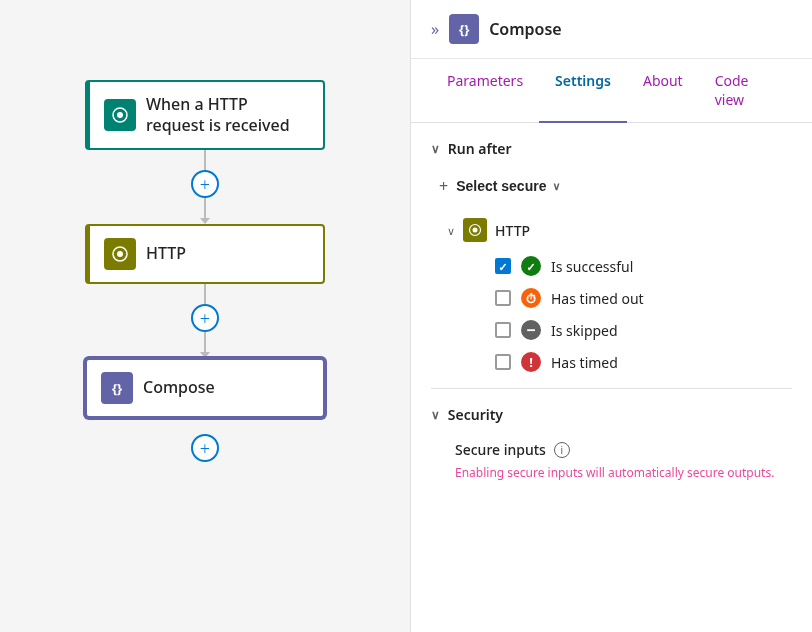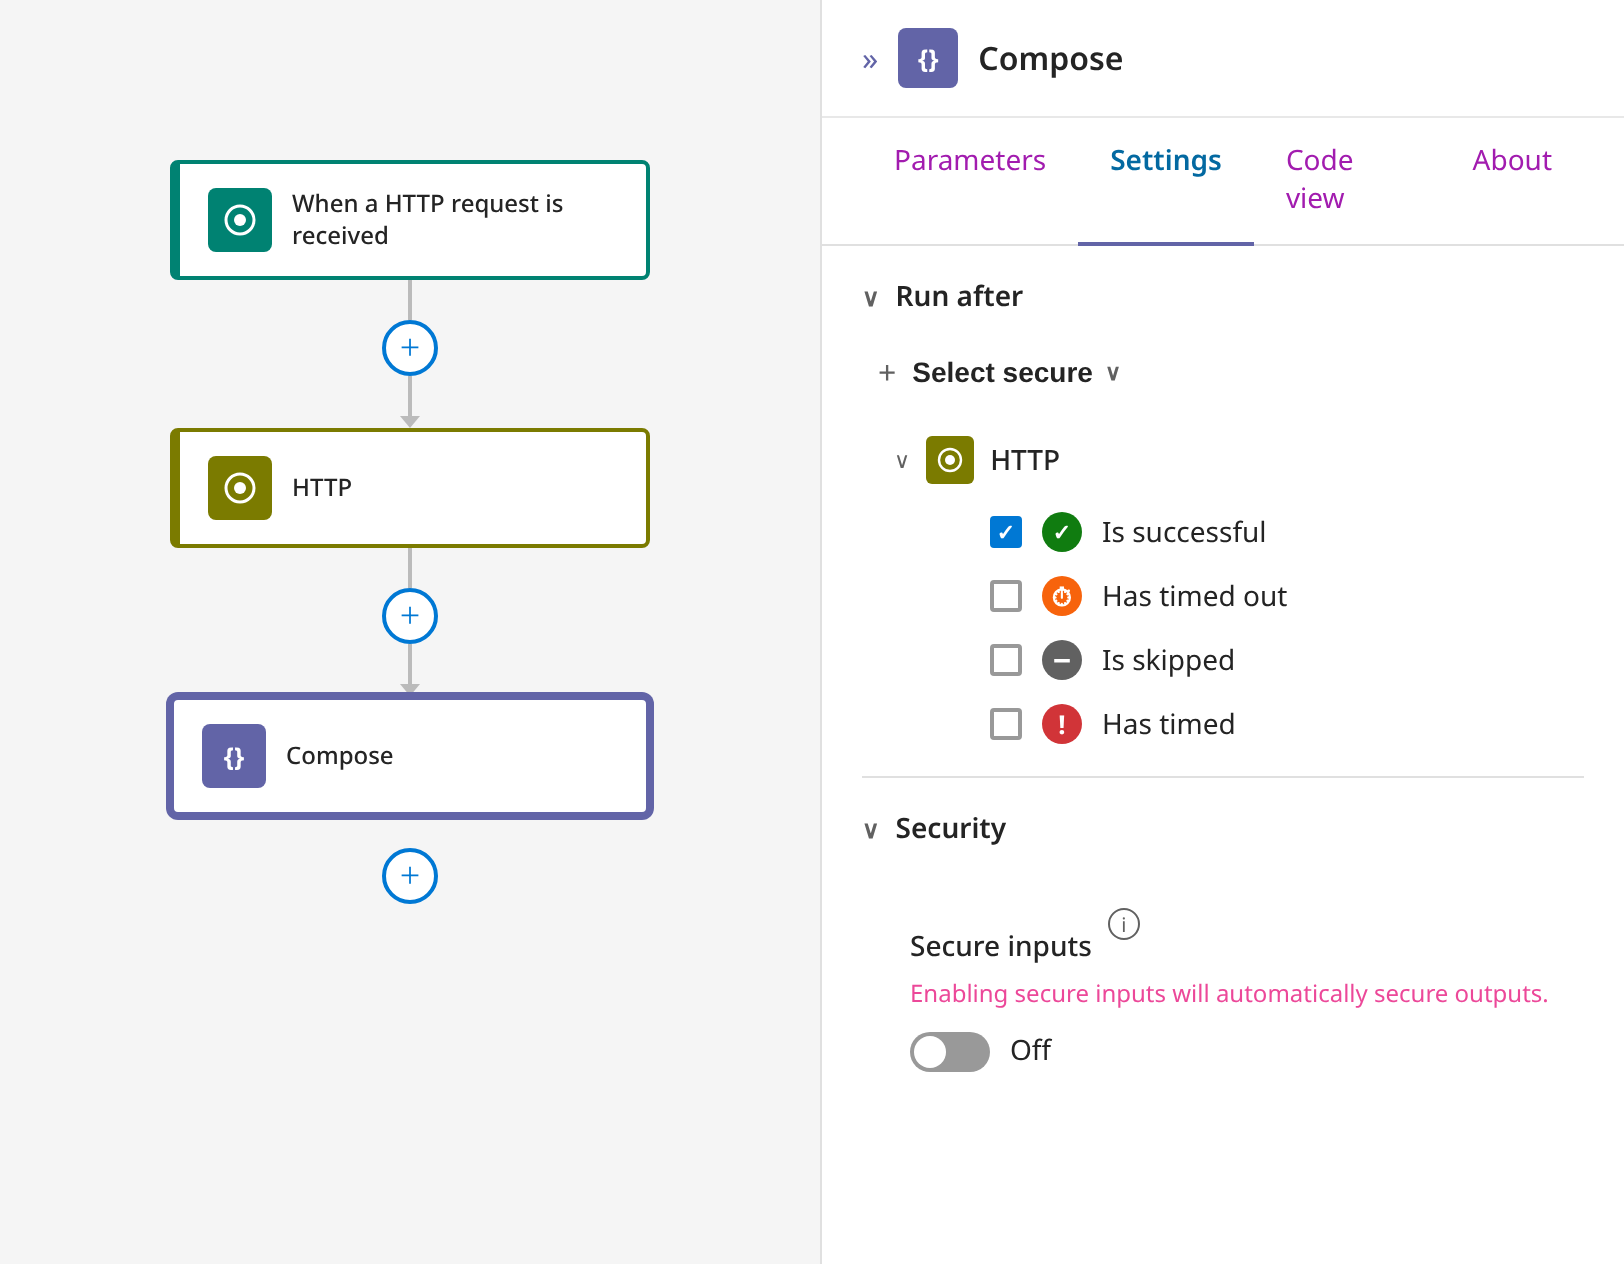--- a/index.html
+++ b/index.html
@@ -70,21 +70,21 @@
       flex-shrink: 0;
       font-size: 16px;
       color: #fff;
     }
 
     .node-icon.teal { background: #008272; }
     .node-icon.olive { background: #7b7b00; }
     .node-icon.purple { background: #6264a7; }
 
     .node-label {
-      font-size: 12px;
+      font-size: 16px;
       font-weight: 500;
       color: #242424;
       line-height: 1.3;
     }
 
     .connector-line {
       width: 2px;
       height: 20px;
       background: #bbb;
     }
@@ -376,21 +376,20 @@
       display: flex;
       align-items: center;
       gap: 8px;
       margin-bottom: 6px;
     }
 
     .security-label {
       font-size: 14px;
       font-weight: 500;
       color: #242424;
-      margin-top: 24px;
     }
 
     .info-icon {
       width: 16px;
       height: 16px;
       border-radius: 50%;
       border: 1.5px solid #616161;
       display: flex;
       align-items: center;
       justify-content: center;
@@ -500,24 +499,24 @@
   </div>
 
   <div class="tabs-bar">
     <div class="tab">
       <span>Parameters</span>
     </div>
     <div class="tab active">
       <span>Settings</span>
     </div>
     <div class="tab">
+      <span>About</span>
+    </div>
+    <div class="tab">
       <span>Code view</span>
-    </div>
-    <div class="tab">
-      <span>About</span>
     </div>
   </div>
 
   <div class="details-content">
 
     <div class="section-header">
       <span class="chevron-icon">∨</span>
       <span>Run after</span>
     </div>
 
@@ -577,23 +576,17 @@
         <span class="chevron-icon">∨</span>
         <span>Security</span>
       </div>
 
       <div style="padding-left: 24px;">
         <div class="security-label-row">
           <span class="security-label">Secure inputs</span>
           <div class="info-icon">i</div>
         </div>
         <p class="security-desc">Enabling secure inputs will automatically secure outputs.</p>
-        <div class="toggle-row">
-          <div class="toggle">
-            <div class="toggle-knob"></div>
-          </div>
-          <span class="toggle-label">Off</span>
-        </div>
       </div>
     </div>
 
   </div>
 </div>
 
 </body></html>

